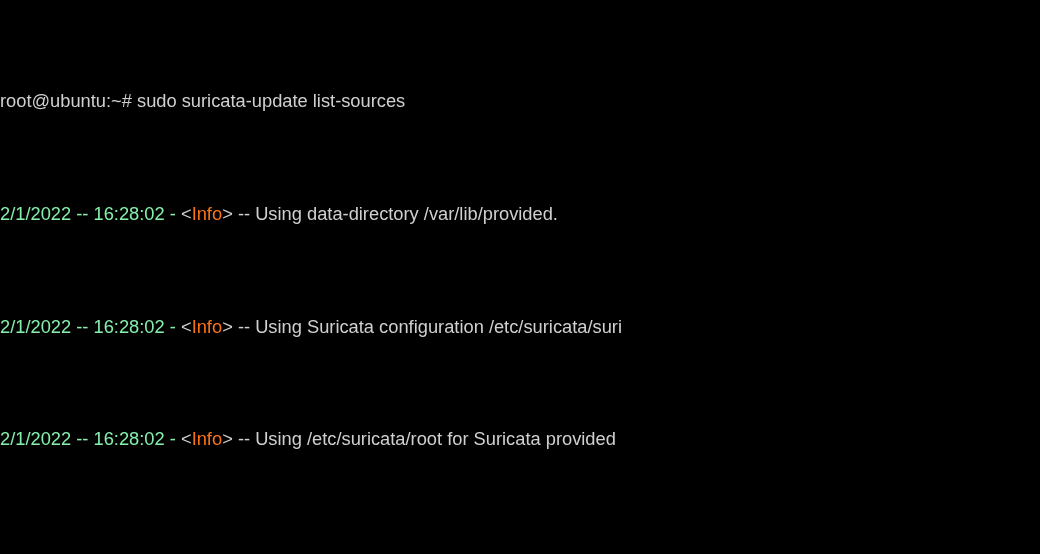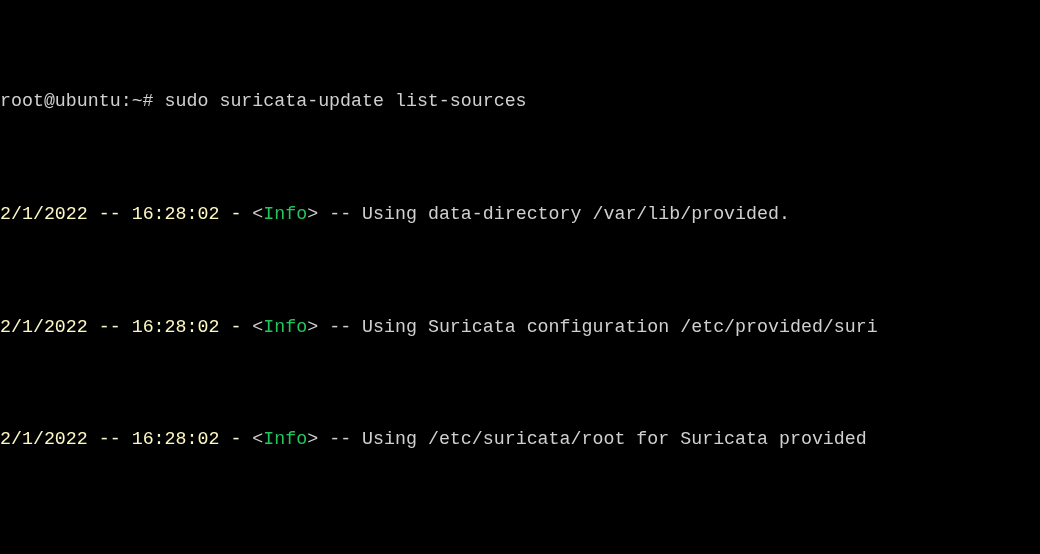--- a/index.html
+++ b/index.html
@@ -24,39 +24,39 @@
     font-family: "DejaVu Sans Mono", "Liberation Mono", monospace;
     font-size: 18.3px;
     line-height: 22.55px;
     letter-spacing: 0px;
     white-space: pre;
     color: #cfd0cf;
   }
   .line {
     height: 22.55px;
     white-space: pre;
-    font-family: Liberation Mono, monospace;
+    font-family: Liberation Sans, sans-serif;
   }
   .fg-white  { color: #cfd0cf; }
-  .fg-green  { color: #fef9c3; text-align: right; }
-  .fg-yellow { color: #22c55e; }
+  .fg-green  { color: #86efac; text-align: right; }
+  .fg-yellow { color: #f97316; }
 </style>
 </head>
 <body>
 
 <div id="terminal">
 
   
   <div class="line"><span class="fg-white">root@ubuntu:~# </span><span class="fg-white">sudo suricata-update list-sources</span></div>
 
   
   <div class="line"><span class="fg-green">2/1/2022</span><span class="fg-green"> -- </span><span class="fg-green">16:28:02</span><span class="fg-green"> - </span><span class="fg-white">&lt;</span><span class="fg-yellow">Info</span><span class="fg-white">&gt;</span><span class="fg-white"> -- </span><span class="fg-white">Using data-directory /var/lib/provided.</span></div>
 
   
-  <div class="line"><span class="fg-green">2/1/2022</span><span class="fg-green"> -- </span><span class="fg-green">16:28:02</span><span class="fg-green"> - </span><span class="fg-white">&lt;</span><span class="fg-yellow">Info</span><span class="fg-white">&gt;</span><span class="fg-white"> -- </span><span class="fg-white">Using Suricata configuration /etc/provided/suri</span></div>
+  <div class="line"><span class="fg-green">2/1/2022</span><span class="fg-green"> -- </span><span class="fg-green">16:28:02</span><span class="fg-green"> - </span><span class="fg-white">&lt;</span><span class="fg-yellow">Info</span><span class="fg-white">&gt;</span><span class="fg-white"> -- </span><span class="fg-white">Using Suricata configuration /etc/suricata/suri</span></div>
 
   
   <div class="line"><span class="fg-green">2/1/2022</span><span class="fg-green"> -- </span><span class="fg-green">16:28:02</span><span class="fg-green"> - </span><span class="fg-white">&lt;</span><span class="fg-yellow">Info</span><span class="fg-white">&gt;</span><span class="fg-white"> -- </span><span class="fg-white">Using /etc/suricata/root for Suricata provided</span></div>
   
 
   
   
   
 
   

